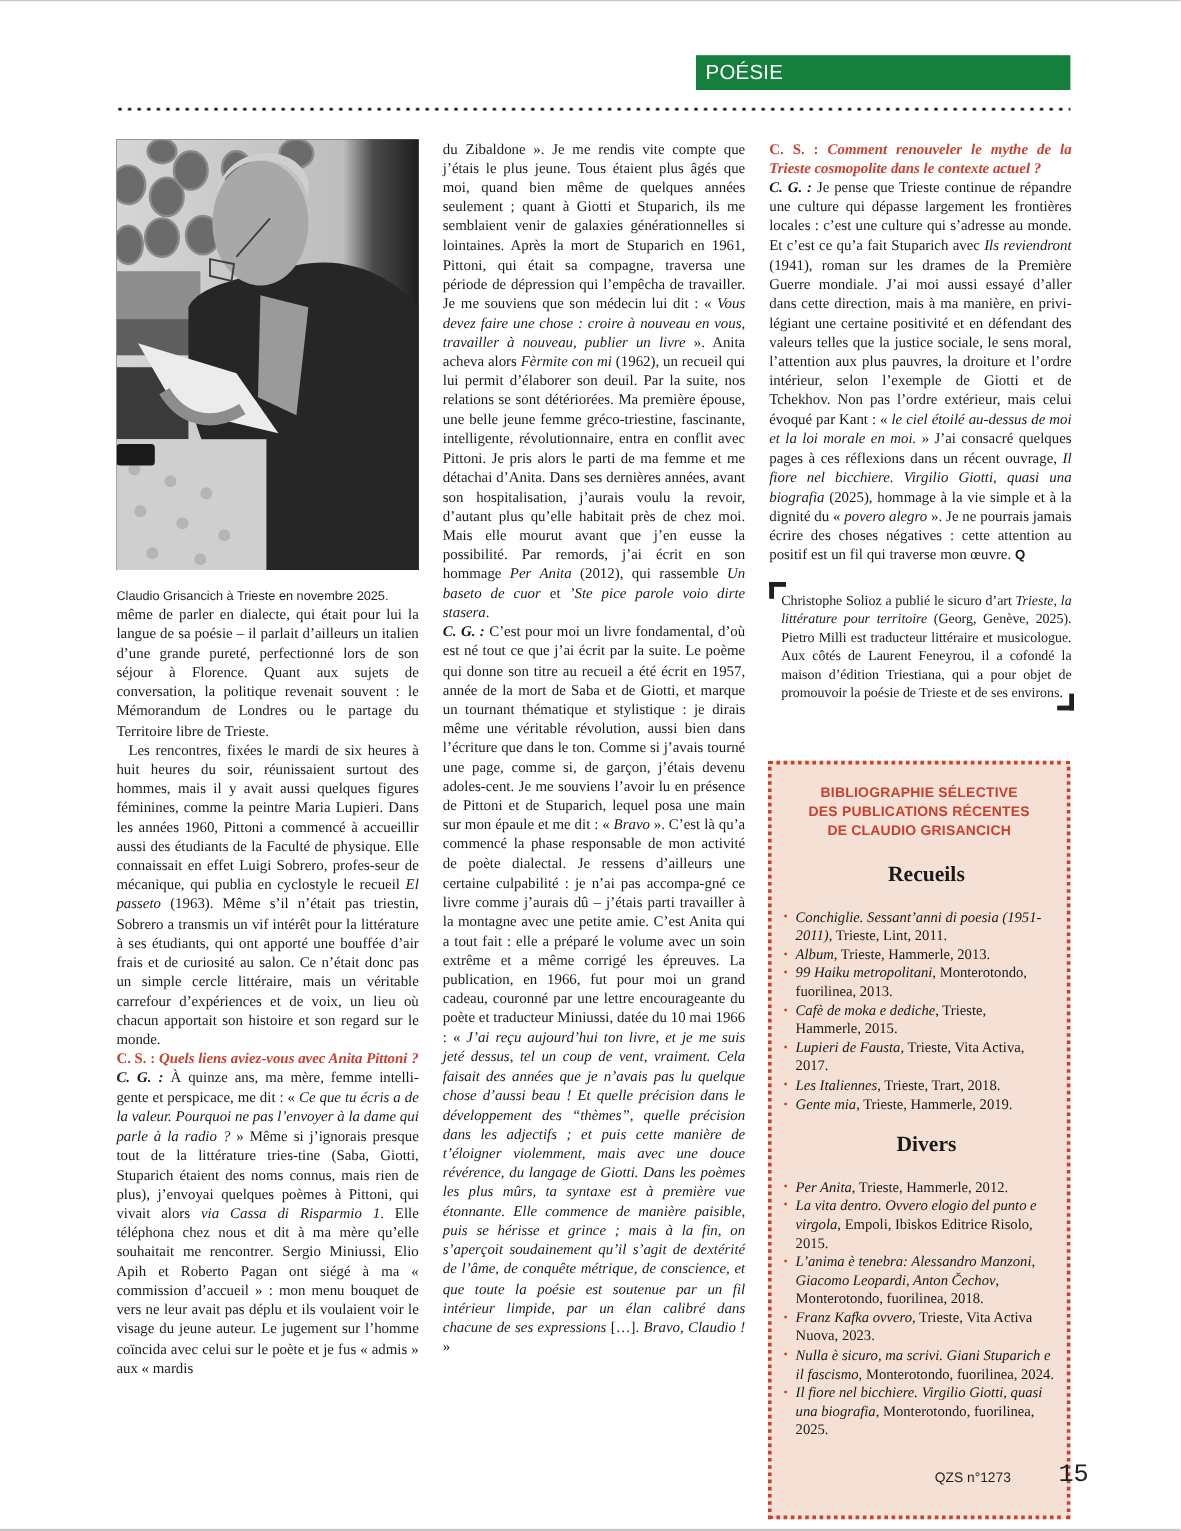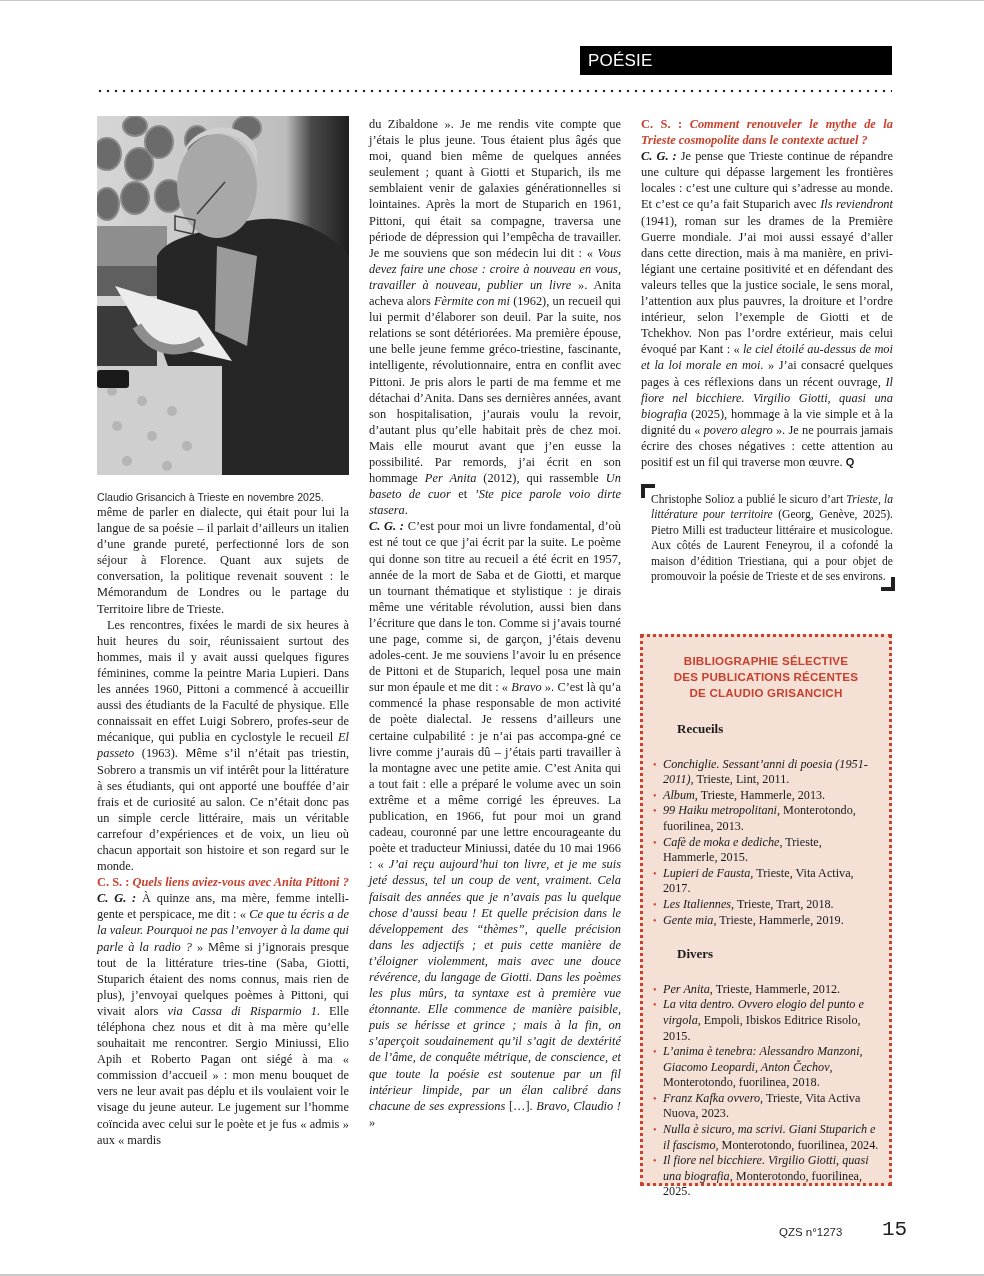--- a/index.html
+++ b/index.html
@@ -1,21 +1,21 @@
 <!DOCTYPE html>
 <html><head>
 <meta charset="utf-8">
 <style>
   * { box-sizing: border-box; margin: 0; padding: 0; }
   html, body { width: 984px; height: 1276px; background: #ffffff; overflow: hidden; }
   body { position: relative; font-family: "Liberation Serif", "DejaVu Serif", serif; color: #1a1a1a; }
   .page-edge-top { position: absolute; left: 0; top: 0; width: 984px; height: 1px; background: #c8c8c8; }
   .page-edge-bottom { position: absolute; left: 0; top: 1274px; width: 984px; height: 2px; background: #c8c8c8; }
 
-  .section-banner { position: absolute; left: 580px; top: 46px; width: 312px; height: 29px; background: #000000; color: #fff;
+  .section-banner { position: absolute; left: 580px; top: 46px; width: 312px; height: 29px; background: #15803d; color: #fff;
     font-family: "Liberation Sans", "DejaVu Sans", sans-serif; font-size: 17px; letter-spacing: 0.2px; line-height: 29px; padding-left: 8px; }
   .dotted-rule { position: absolute; left: 96px; top: 89px; width: 796px; height: 4px;
     background-image: radial-gradient(circle, #231f20 1.3px, transparent 1.6px); background-size: 8px 4px; background-repeat: repeat-x; }
 
   .col { position: absolute; font-size: 12.4px; line-height: 16.1px; text-align: justify; hyphens: manual; }
   .col p { margin: 0; }
   .col-1 { left: 97px; top: 116px; width: 252px; }
   .col-2 { left: 369px; top: 116px; width: 252px; }
   .col-3 { left: 641px; top: 116px; width: 252px; }
 
@@ -28,25 +28,25 @@
   .question { color: #c8412e; font-weight: bold; margin-top: 16px; margin-bottom: 17px; text-align: justify; }
   .question i { font-style: italic; }
   .answer-label { font-weight: bold; font-style: italic; }
   i, em { font-style: italic; }
 
   .bio-note { position: relative; margin-top: 14px; padding: 8px 0 0 10px; font-size: 11.6px; line-height: 15.4px; }
   .corner-tl { position: absolute; left: 0; top: 0; width: 14px; height: 14px; border-left: 4px solid #231f20; border-top: 4px solid #231f20; }
   .corner-br { position: absolute; right: -2px; bottom: -6px; width: 14px; height: 14px; border-right: 4px solid #231f20; border-bottom: 4px solid #231f20; }
   .end-mark { font-family: "Liberation Sans", "DejaVu Sans", sans-serif; font-weight: bold; font-size: 11px; }
 
-  .biblio-box { position: absolute; left: 640px; top: 634px; width: 252px; height: 552px; background: #f5e0d6;
+  .biblio-box { position: absolute; left: 640px; top: 634px; width: 252px; height: 632px; background: #f5e0d6;
     border: 3px dotted #c8412e; padding: 16px 10px 10px 10px; font-size: 12.2px; line-height: 15.6px; }
   .biblio-title { font-family: "Liberation Sans", "DejaVu Sans", sans-serif; font-weight: bold; color: #c8412e; text-align: center;
     font-size: 11.6px; line-height: 16px; letter-spacing: 0.2px; }
-  .biblio-heading { font-weight: bold; font-size: 13px; margin-top: 20px; margin-left: 24px; margin-bottom: 20px; }
+  .biblio-heading { font-weight: bold; font-size: 18px; margin-top: 20px; margin-left: 12px; margin-bottom: 20px; text-align: center; }
   .biblio-list { list-style: none; }
   .biblio-list li { position: relative; padding-left: 10px; text-align: left; margin-bottom: 0; }
   .biblio-list li .bullet { position: absolute; left: 0; top: 0; color: #c8412e; font-size: 10px; }
   .heading-divers { margin-top: 18px; }
 
   .footer-issue { position: absolute; left: 779px; top: 1226px; font-family: "Liberation Sans", "DejaVu Sans", sans-serif; font-size: 11.5px; color: #231f20; }
   .footer-page { position: absolute; left: 869px; top: 1218px; font-family: Liberation Mono, monospace; font-size: 21px; color: #231f20; margin-left: 13px; }
 </style>
 </head>
 <body>

